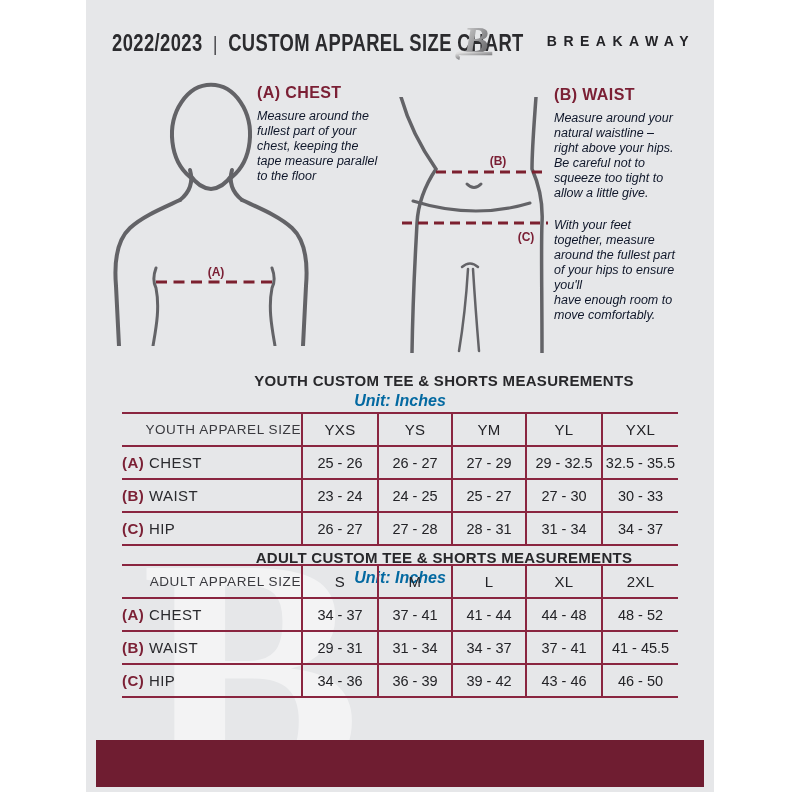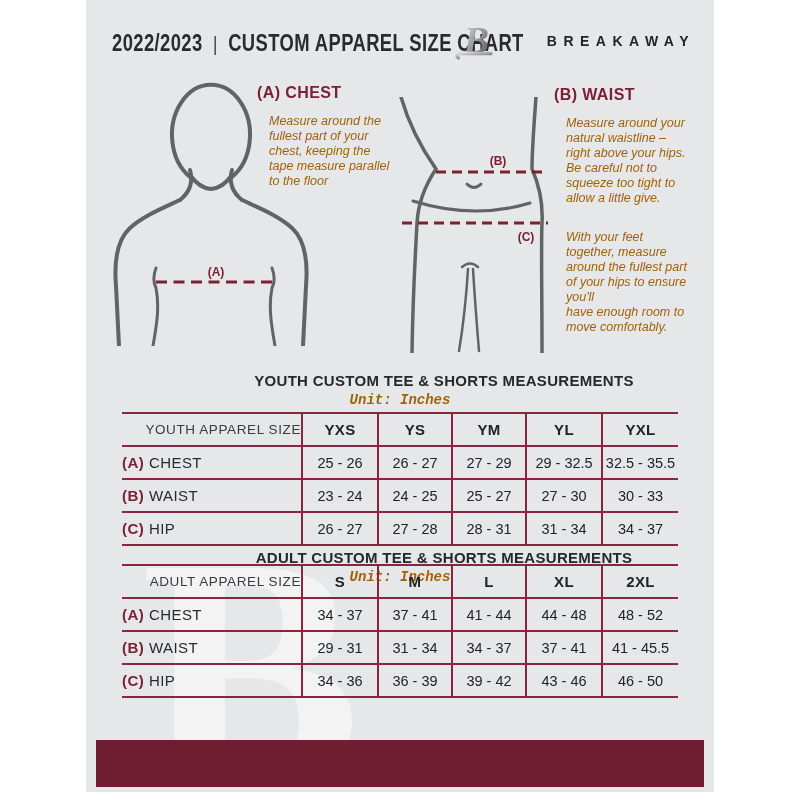--- a/index.html
+++ b/index.html
@@ -17,48 +17,48 @@
             font-weight:700;font-size:23px;letter-spacing:0.5px;color:#2b2b2e;
             transform:scaleX(0.8);transform-origin:left center;}
   .hdr-left .divider{font-weight:400;color:#3a3a3e;margin:0 13px;font-size:21px;}
   .hdr-right{position:absolute;right:25px;top:18px;height:46px;z-index:2;
              display:flex;align-items:center;gap:9px;}
   .brand{font-weight:700;font-size:14px;letter-spacing:6.5px;color:#242428;margin-right:-6px;padding-left:40px;}
 
   
   .instr{position:absolute;z-index:2;}
   .instr h3{margin:0 0 7px 0;font-size:16px;font-weight:700;letter-spacing:0.4px;color:#7b2035;}
-  .instr p{margin:12px;font-size:12.5px;line-height:15px;font-style:italic;color:#a16207;
+  .instr p{margin:0;font-size:12.5px;line-height:15px;font-style:italic;color:#0f172a;
            white-space:pre-line;}
   .instr-chest{left:171px;top:84px;width:160px;}
   .instr-waist{left:468px;top:86px;width:160px;}
   .instr-hips{left:468px;top:218px;width:160px;}
 
   .fig{position:absolute;z-index:1;}
   .fig-upper{left:25px;top:80px;}
   .fig-lower{left:305px;top:97px;}
   .fig svg text{font-family:"Liberation Sans",sans-serif;font-weight:700;font-size:12px;fill:#7b2035;}
 
   
   .sec-title{position:absolute;left:0;width:100%;text-align:center;z-index:2;
              font-size:15px;font-weight:700;letter-spacing:0.3px;color:#28282b;padding-left:44px;}
   .sec-unit{position:absolute;left:0;width:100%;text-align:center;z-index:2;
-            font-size:14px;font-weight:700;font-style:italic;color:#a16207;font-family:Liberation Mono, monospace;}
+            font-size:16px;font-weight:700;font-style:italic;color:#0369a1;}
   .youth-title{top:372px;} .youth-unit{top:392px;}
   .adult-title{top:549px;} .adult-unit{top:569px;}
 
   
   .size-table{position:absolute;left:36px;width:556px;z-index:2;border-collapse:collapse;table-layout:fixed;}
   .youth-table{top:412px;} .adult-table{top:564px;}
   .size-table tr{border-top:2px solid #8a2540;border-bottom:2px solid #8a2540;}
   .size-table th,.size-table td{padding:0;height:31px;vertical-align:middle;background:transparent;}
   .size-table th+th,.size-table td+td{border-left:2px solid #8a2540;}
   .col-label-head{text-align:right;padding-left:13px;font-weight:400;font-size:13.5px;
                   letter-spacing:0.6px;color:#3a3a3f;}
-  .size-head{text-align:center;font-weight:700;font-size:15px;letter-spacing:0.3px;color:#232327;}
+  .size-head{text-align:center;font-weight:400;font-size:15px;letter-spacing:0.3px;color:#232327;}
   .row-label{text-align:left;padding-left:13px;font-size:15px;letter-spacing:0.4px;color:#2a2a2e;}
   .row-key{color:#7b2035;font-weight:700;margin-right:5px;}
   .val{text-align:center;font-size:14.5px;color:#232327;}
 
   .footer-bar{position:absolute;left:10px;top:740px;width:608px;height:47px;background:#6f1d31;z-index:2;}
 </style>
 </head>
 <body>
 
 <div class="stage">

